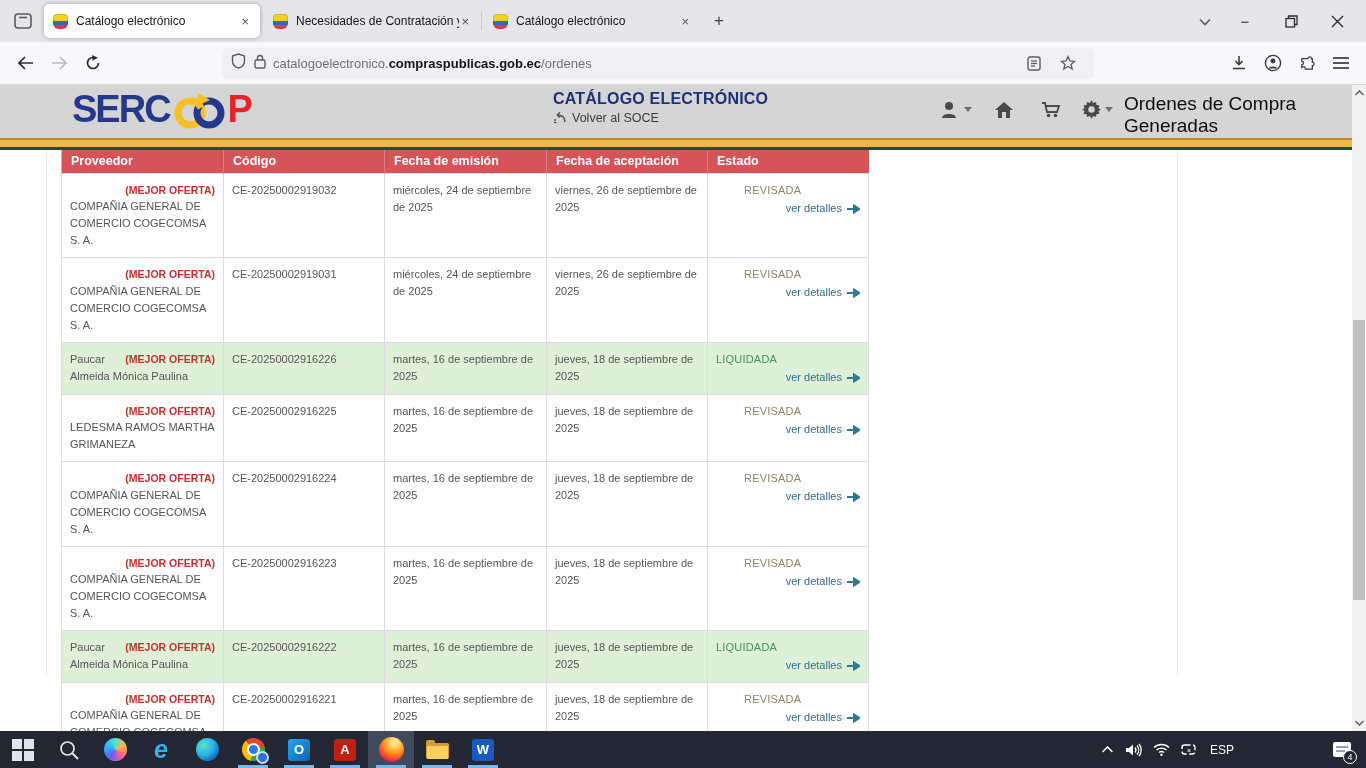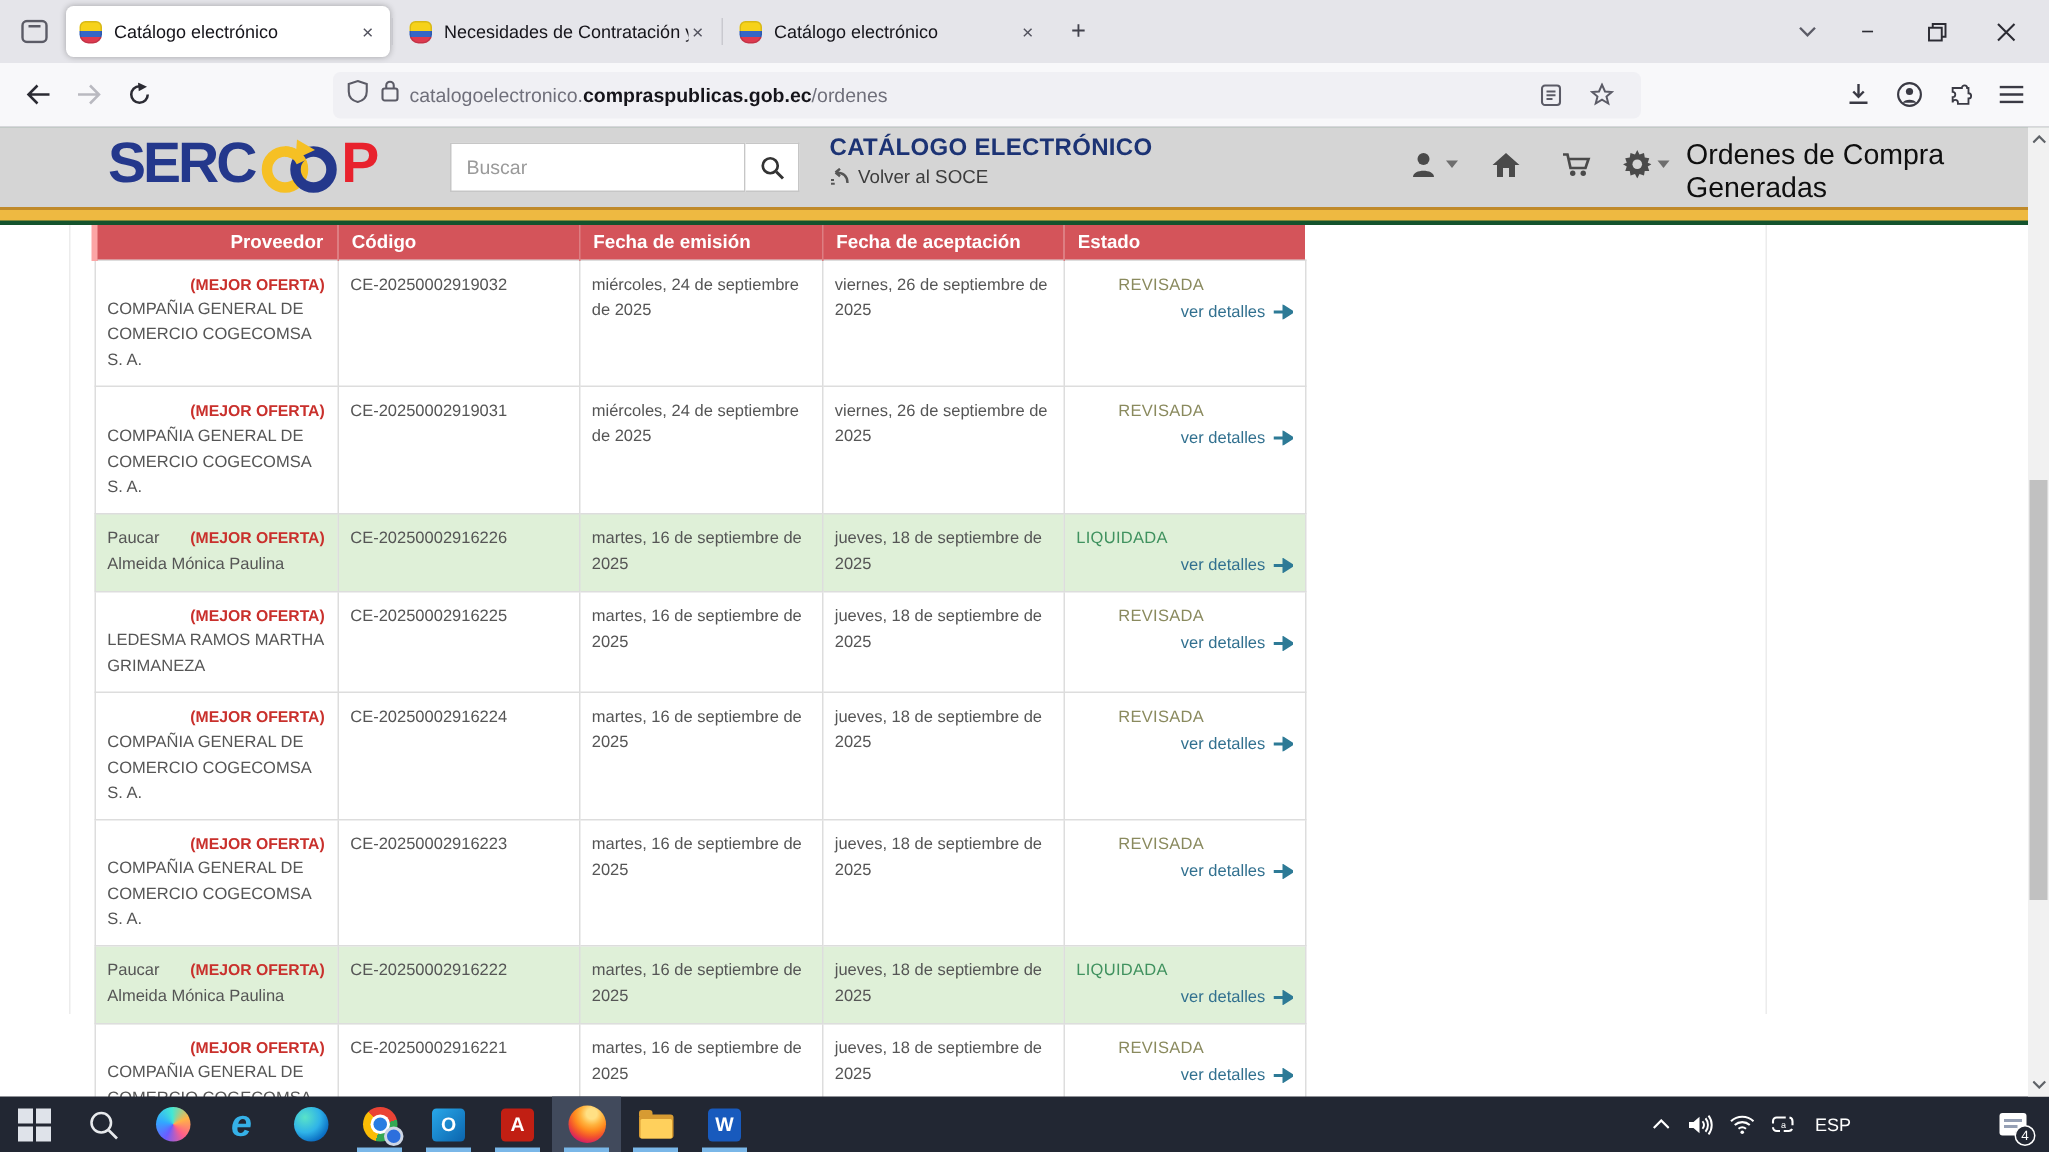--- a/index.html
+++ b/index.html
@@ -56,21 +56,21 @@
 
   
   .content { position:relative; height:584px; background:#fff; }
   .edge { position:absolute; top:0; bottom:58px; width:1px; background:#ececec; }
   .edge.l { left:46px; } .edge.r { left:1177px; }
 
   table.orders { margin:3px 0 0 61px; width:807px; border-collapse:collapse; table-layout:fixed; }
   table.orders col.c1{width:162px} table.orders col.c2{width:161px} table.orders col.c3{width:162px}
   table.orders col.c4{width:161px} table.orders col.c5{width:161px}
   table.orders th { background:#d4545a; color:#fff; font-size:12.5px; font-weight:bold; text-align:left; padding:4px 9px 5px; border-left:1px solid #dd7e82; }
-  table.orders th:first-child { border-left:4px solid #fca5a5;text-align:right; }
+  table.orders th:first-child { border-left:1px solid #fca5a5; }
   table.orders td { border:1px solid #ddd; font-size:11px; color:#555; padding:8px 8px; vertical-align:top; line-height:1.55; background:#fff; }
   tr.green td { background:#dff0d8; }
   .offer { float:right; color:#c9302c; font-weight:bold; font-size:10.5px; margin-left:6px; }
   .status { font-size:11px; letter-spacing:.2px; }
   .st-warning { color:#8a8a5e;padding-left:28px; }
   .st-success { color:#40925f; }
   .details { text-align:right; margin-top:1px; white-space:nowrap; }
   .details a { color:#31708f; font-size:11px; text-decoration:none; }
   .details svg { vertical-align:-2px; margin-left:5px; }
 
@@ -243,29 +243,20 @@
       <span>SERC</span>
       <svg width="62" height="40" viewBox="0 0 62 40">
         <circle cx="22" cy="23" r="12" fill="none" stroke="#f6c024" stroke-width="7"></circle>
         <circle cx="41" cy="23" r="12" fill="none" stroke="#24388c" stroke-width="7"></circle>
         <path d="M22 11 a12 12 0 0 1 11 7" fill="none" stroke="#f6c024" stroke-width="7"></path>
         <polygon points="30,3 42,10 29,16" fill="#f6c024"></polygon>
       </svg>
       <span class="p">P</span>
     </div>
 
-    <div class="searchbox">
-      <input type="text" placeholder="Buscar" style="">
-      <button>
-        <svg width="16" height="16" viewBox="0 0 16 16">
-            <circle cx="6.5" cy="6.5" r="5" fill="none" stroke="#333" stroke-width="1.8"></circle>
-            <line x1="10.5" y1="10.5" x2="15" y2="15" stroke="#333" stroke-width="2"></line>
-          </svg>
-      </button>
-    </div>
 
     <div class="titleblock">
       <h1>CATÁLOGO ELECTRÓNICO</h1>
       <div class="backlink">
         <svg width="14" height="12" viewBox="0 0 14 12">
             <path d="M12 10 C12 5 9 3 4 3 M4 3 L7 0.5 M4 3 L7 5.5" fill="none" stroke="#555" stroke-width="1.6"></path>
             <line x1="1" y1="8" x2="3" y2="8" stroke="#555" stroke-width="1.3"></line>
             <line x1="1" y1="10.5" x2="3.5" y2="10.5" stroke="#555" stroke-width="1.3"></line>
           </svg>
         <span>Volver al SOCE</span>

